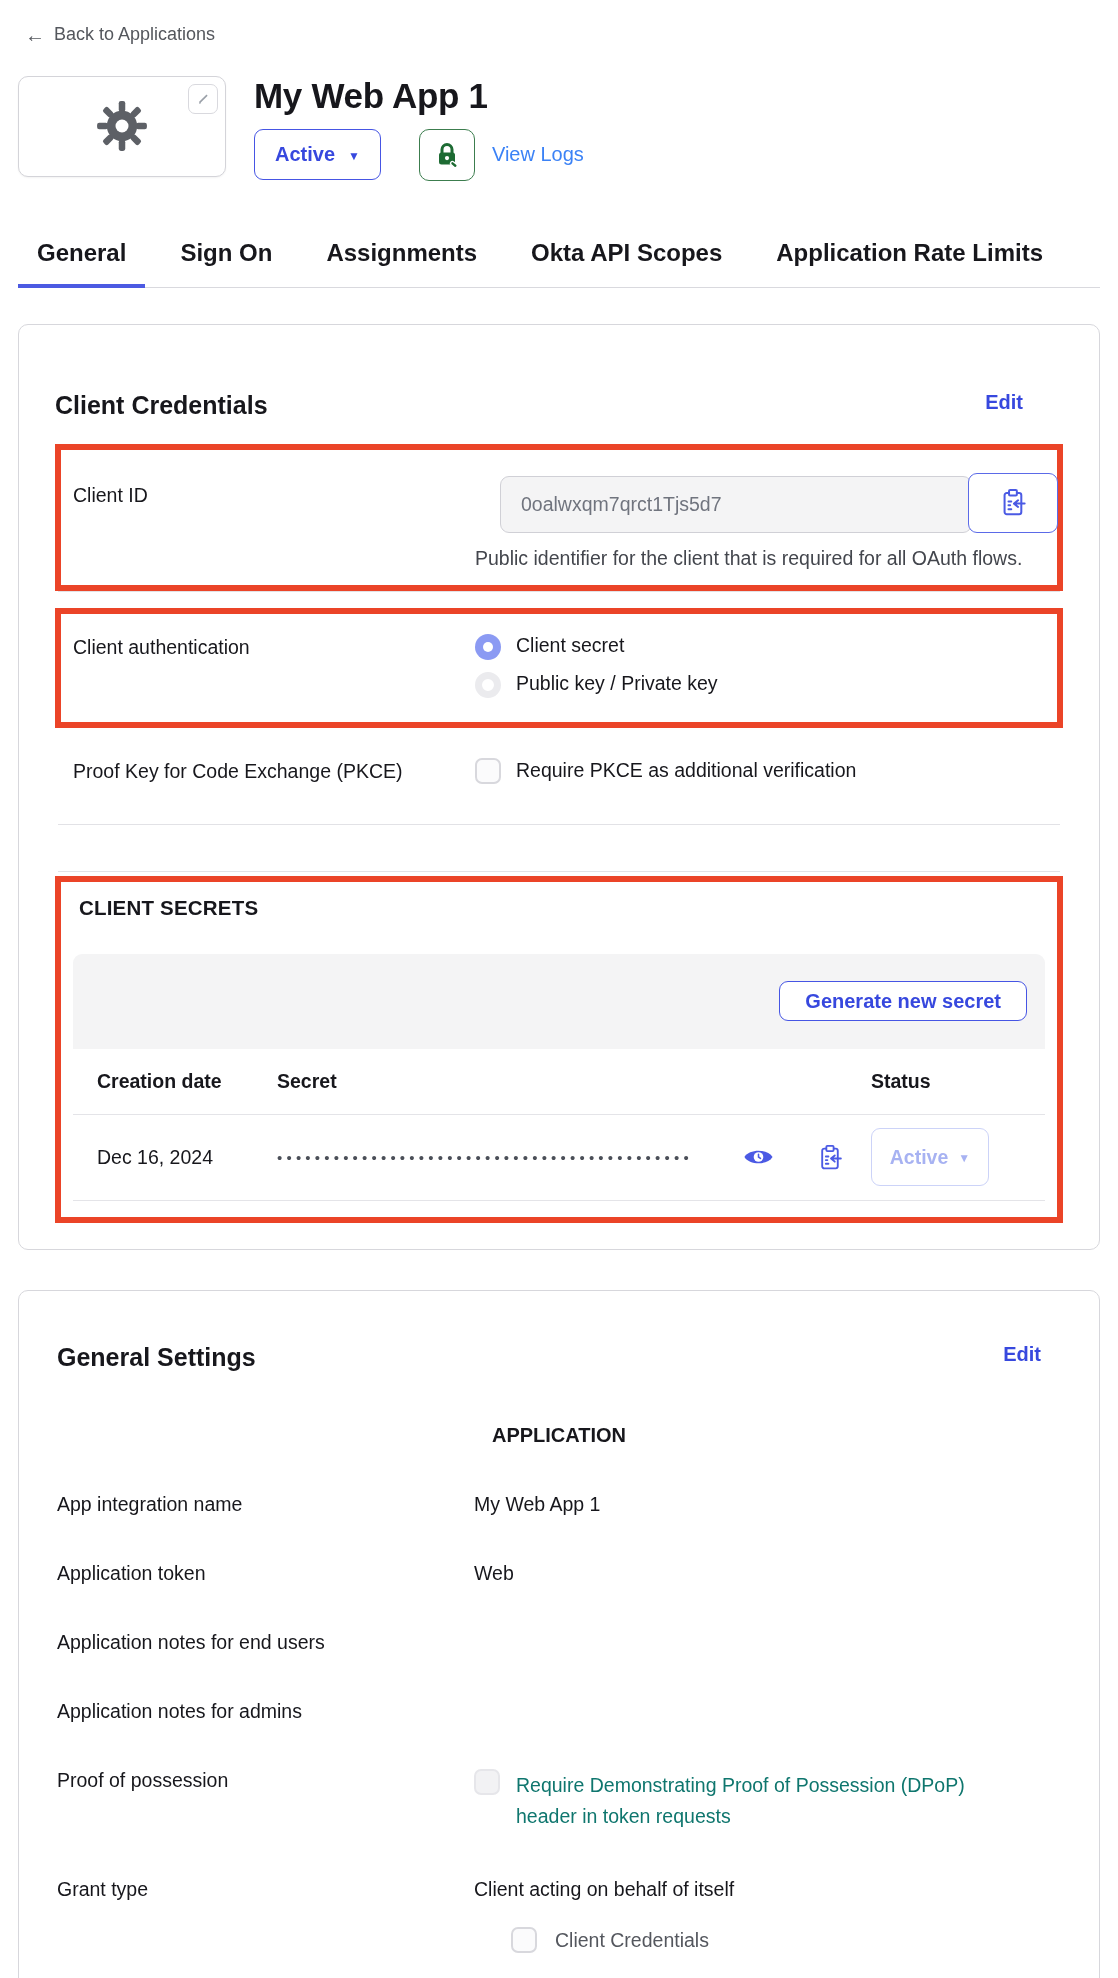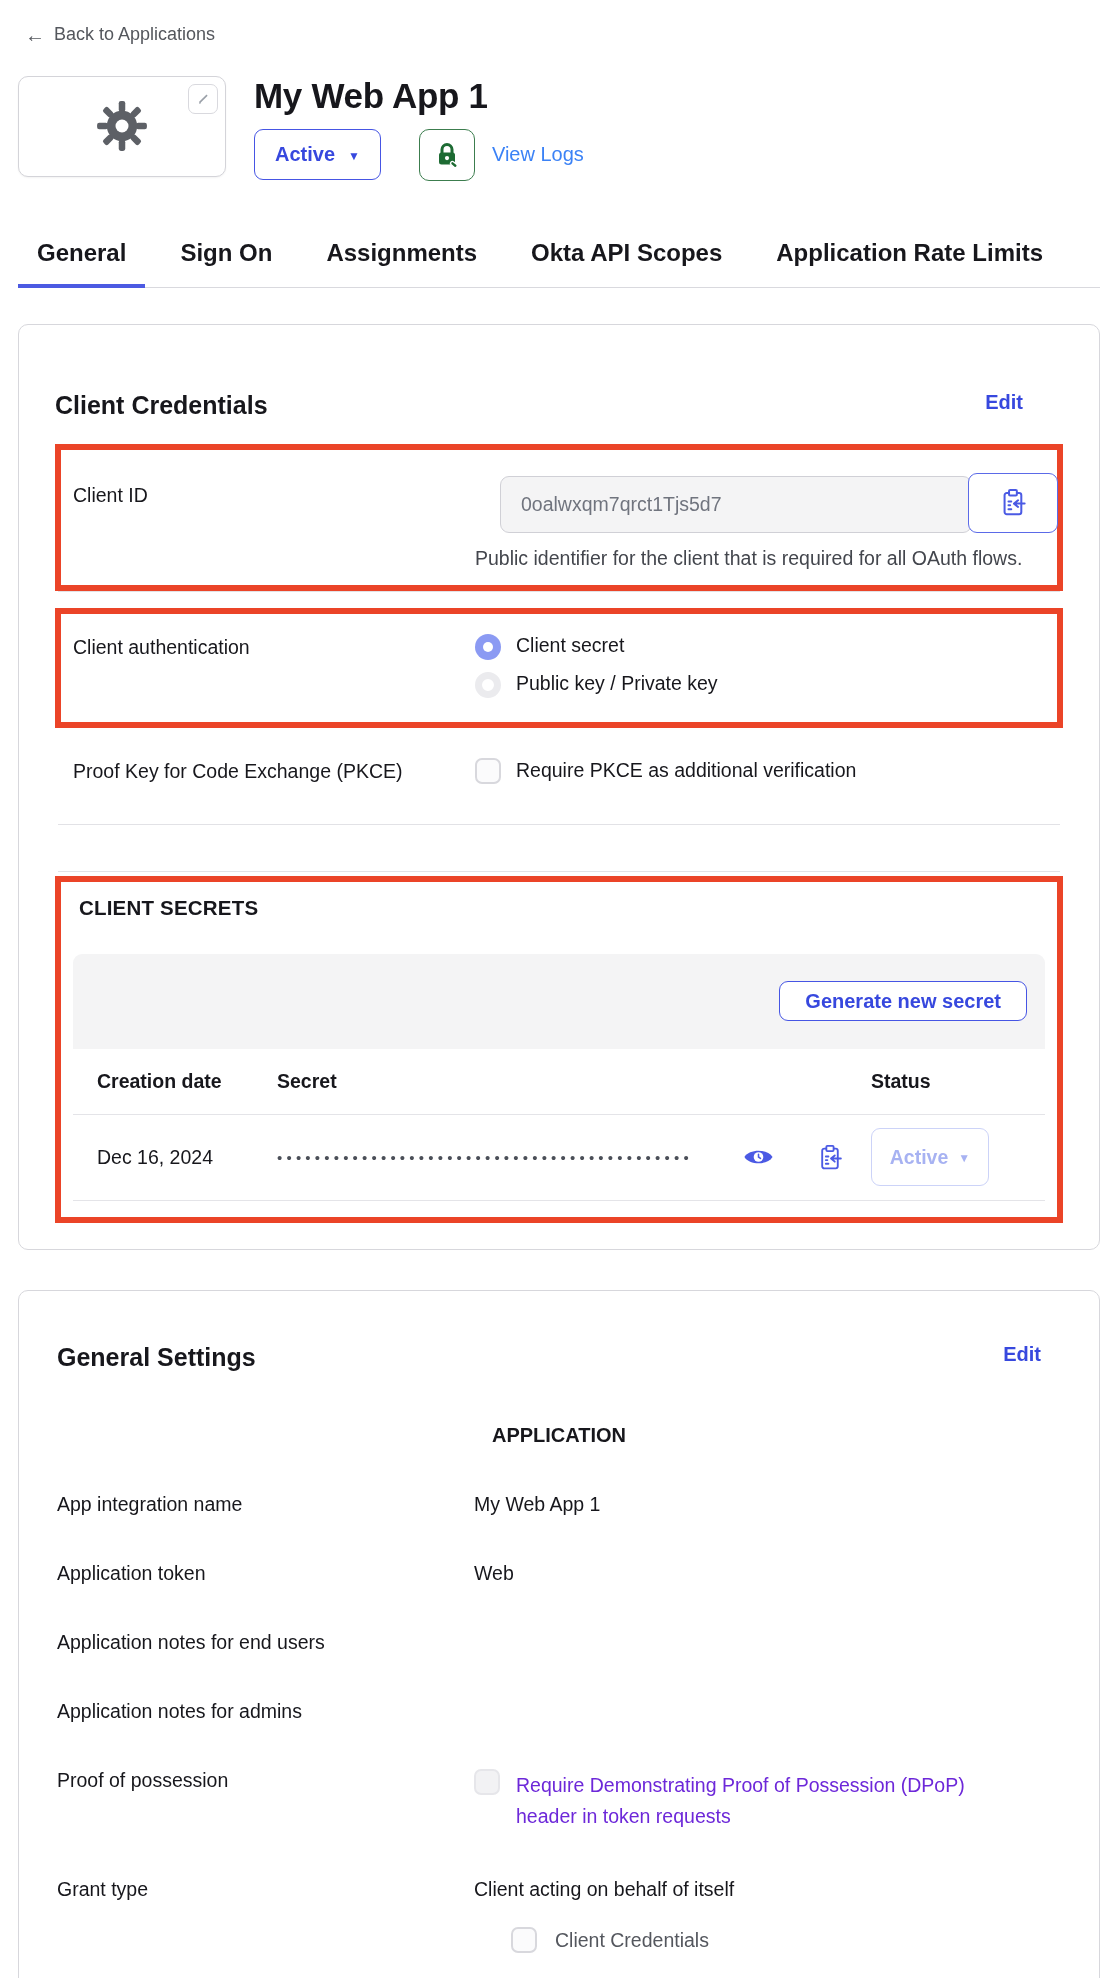--- a/index.html
+++ b/index.html
@@ -97,21 +97,21 @@
   .status-disabled-btn { width: 118px; height: 58px; background: #fff; border: 1.5px solid #ccd3f8;
     border-radius: 9px; color: #a7b2f2; font-size: 19.5px; font-weight: 700; font-family: inherit;
     display: flex; align-items: center; justify-content: center; gap: 10px; cursor: default; }
 
   
   .card-general { margin-top: 40px; padding: 52px 38px 70px; }
   .card-general .card-head { padding-right: 20px; }
   .gs-section-title { margin: 52px 0 0; font-size: 20px; font-weight: 700; text-align: center; }
   .gs-row { display: grid; grid-template-columns: 417px 1fr; margin-top: 46px; font-size: 19.5px; }
   .gs-row .gs-label { padding-top: 0; }
-  .pop-value { display: flex; align-items: flex-start; gap: 16px; color: #6d28d9; }
+  .pop-value { display: flex; align-items: flex-start; gap: 16px; color: #0f766e; }
   .pop-text { max-width: 490px; line-height: 1.6; margin-top: 1px; }
   .grant-sub { display: flex; align-items: center; gap: 18px; margin: 26px 0 0 37px; color: #54575e; }
 </style>
 </head>
 <body>
 
 <div class="page">
 
   <a class="back-link">
     <span class="back-arrow">←</span>

